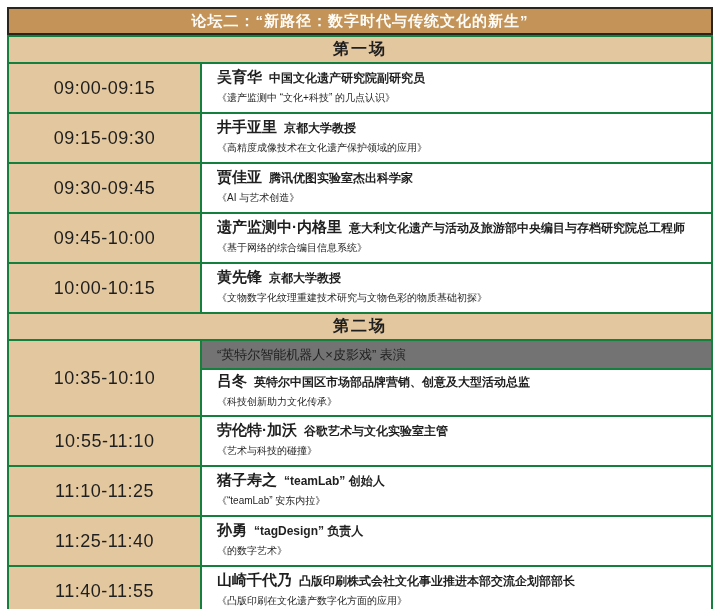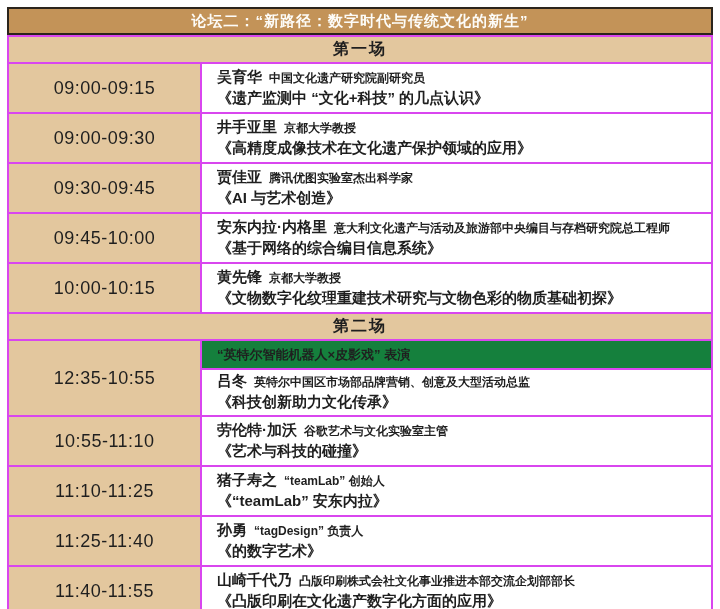--- a/index.html
+++ b/index.html
@@ -24,21 +24,21 @@
     font-size: 15px;
     line-height: 24px;
     letter-spacing: 1px;
   }
   table.agenda {
     border-collapse: collapse;
     width: 100%;
     table-layout: fixed;
   }
   table.agenda td {
-    border: 2px solid #d946ef;
+    border: 2px solid #15803d;
     vertical-align: middle;
   }
   col.col-time { width: 193px; }
   tr.section td {
     background: #e3c79e;
     text-align: center;
     font-weight: bold;
     font-size: 16px;
     height: 23px;
     letter-spacing: 2px;
@@ -50,25 +50,25 @@
     height: 46px;
     letter-spacing: 0.5px;
   }
   td.content {
     background: #ffffff;
     padding: 2px 6px 2px 15px;
   }
   .speaker-line { line-height: 18px; white-space: nowrap; }
   .speaker { font-size: 15px; font-weight: bold; }
   .affil { font-size: 12px; font-weight: bold; margin-left: 7px; }
-  .talk { font-size: 15px; font-weight: bold; line-height: 22px; white-space: nowrap; }
+  .talk { font-size: 10px; font-weight: normal; line-height: 22px; white-space: nowrap; }
   td.perf {
-    background: #15803d;
+    background: #737373;
     font-size: 13px;
-    font-weight: bold;
+    font-weight: normal;
     height: 23px;
     padding: 2px 6px 2px 15px;
   }
 </style>
 </head>
 <body>
 
 <div class="page">
 
   <div class="title-bar">论坛二：“新路径：数字时代与传统文化的新生”</div>
@@ -86,57 +86,57 @@
 
       <tr>
         <td class="time">09:00-09:15</td>
         <td class="content">
           <div class="speaker-line"><span class="speaker">吴育华</span><span class="affil">中国文化遗产研究院副研究员</span></div>
           <div class="talk">《遗产监测中 “文化+科技” 的几点认识》</div>
         </td>
       </tr>
 
       <tr>
-        <td class="time">09:00-09:30</td>
+        <td class="time">09:15-09:30</td>
         <td class="content">
           <div class="speaker-line"><span class="speaker">井手亚里</span><span class="affil">京都大学教授</span></div>
           <div class="talk">《高精度成像技术在文化遗产保护领域的应用》</div>
         </td>
       </tr>
 
       <tr>
         <td class="time">09:30-09:45</td>
         <td class="content">
           <div class="speaker-line"><span class="speaker">贾佳亚</span><span class="affil">腾讯优图实验室杰出科学家</span></div>
           <div class="talk">《AI 与艺术创造》</div>
         </td>
       </tr>
 
       <tr>
         <td class="time">09:45-10:00</td>
         <td class="content">
-          <div class="speaker-line"><span class="speaker">安东内拉·内格里</span><span class="affil">意大利文化遗产与活动及旅游部中央编目与存档研究院总工程师</span></div>
+          <div class="speaker-line"><span class="speaker">遗产监测中·内格里</span><span class="affil">意大利文化遗产与活动及旅游部中央编目与存档研究院总工程师</span></div>
           <div class="talk">《基于网络的综合编目信息系统》</div>
         </td>
       </tr>
 
       <tr>
         <td class="time">10:00-10:15</td>
         <td class="content">
           <div class="speaker-line"><span class="speaker">黄先锋</span><span class="affil">京都大学教授</span></div>
           <div class="talk">《文物数字化纹理重建技术研究与文物色彩的物质基础初探》</div>
         </td>
       </tr>
 
       <tr class="section">
         <td colspan="2">第二场</td>
       </tr>
 
       <tr>
-        <td class="time" rowspan="2">12:35-10:55</td>
+        <td class="time" rowspan="2">10:35-10:10</td>
         <td class="perf">“英特尔智能机器人×皮影戏” 表演</td>
       </tr>
       <tr>
         <td class="content">
           <div class="speaker-line"><span class="speaker">吕冬</span><span class="affil">英特尔中国区市场部品牌营销、创意及大型活动总监</span></div>
           <div class="talk">《科技创新助力文化传承》</div>
         </td>
       </tr>
 
       <tr>

